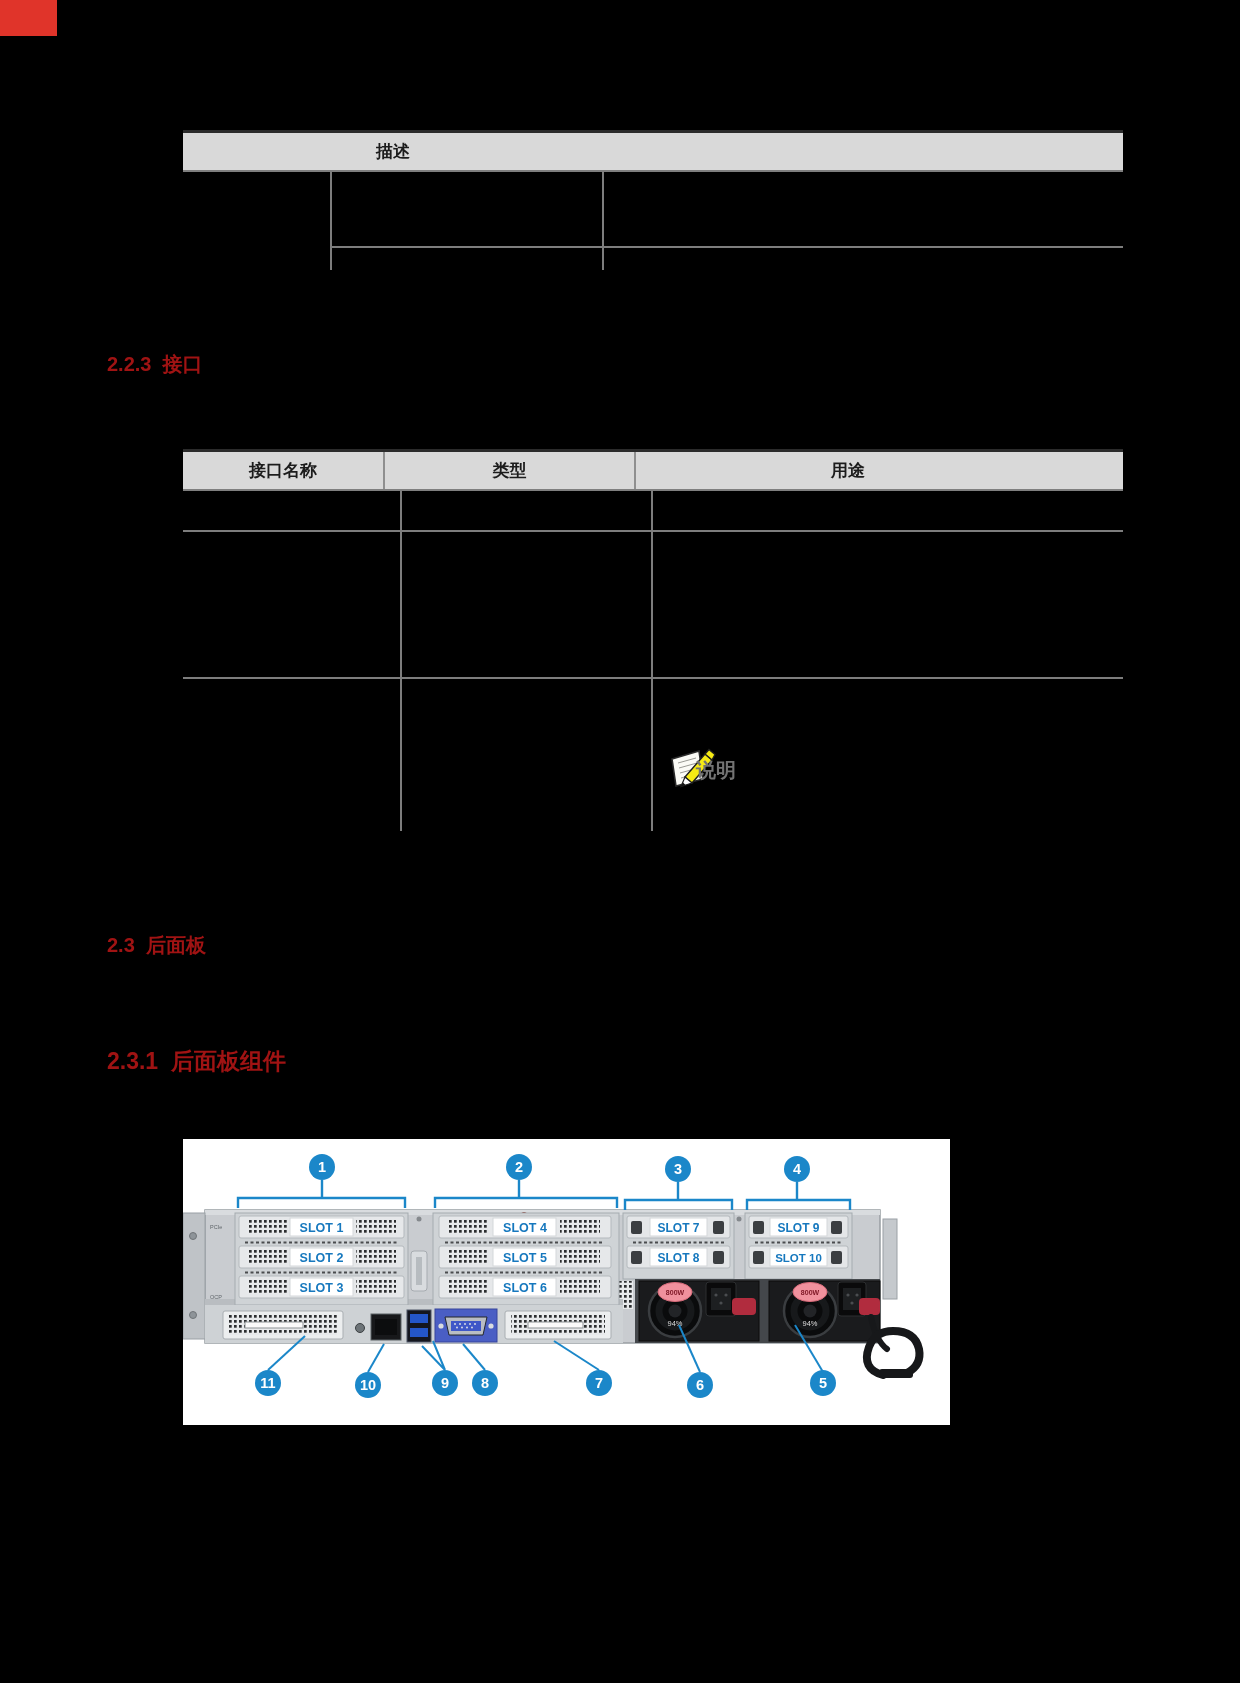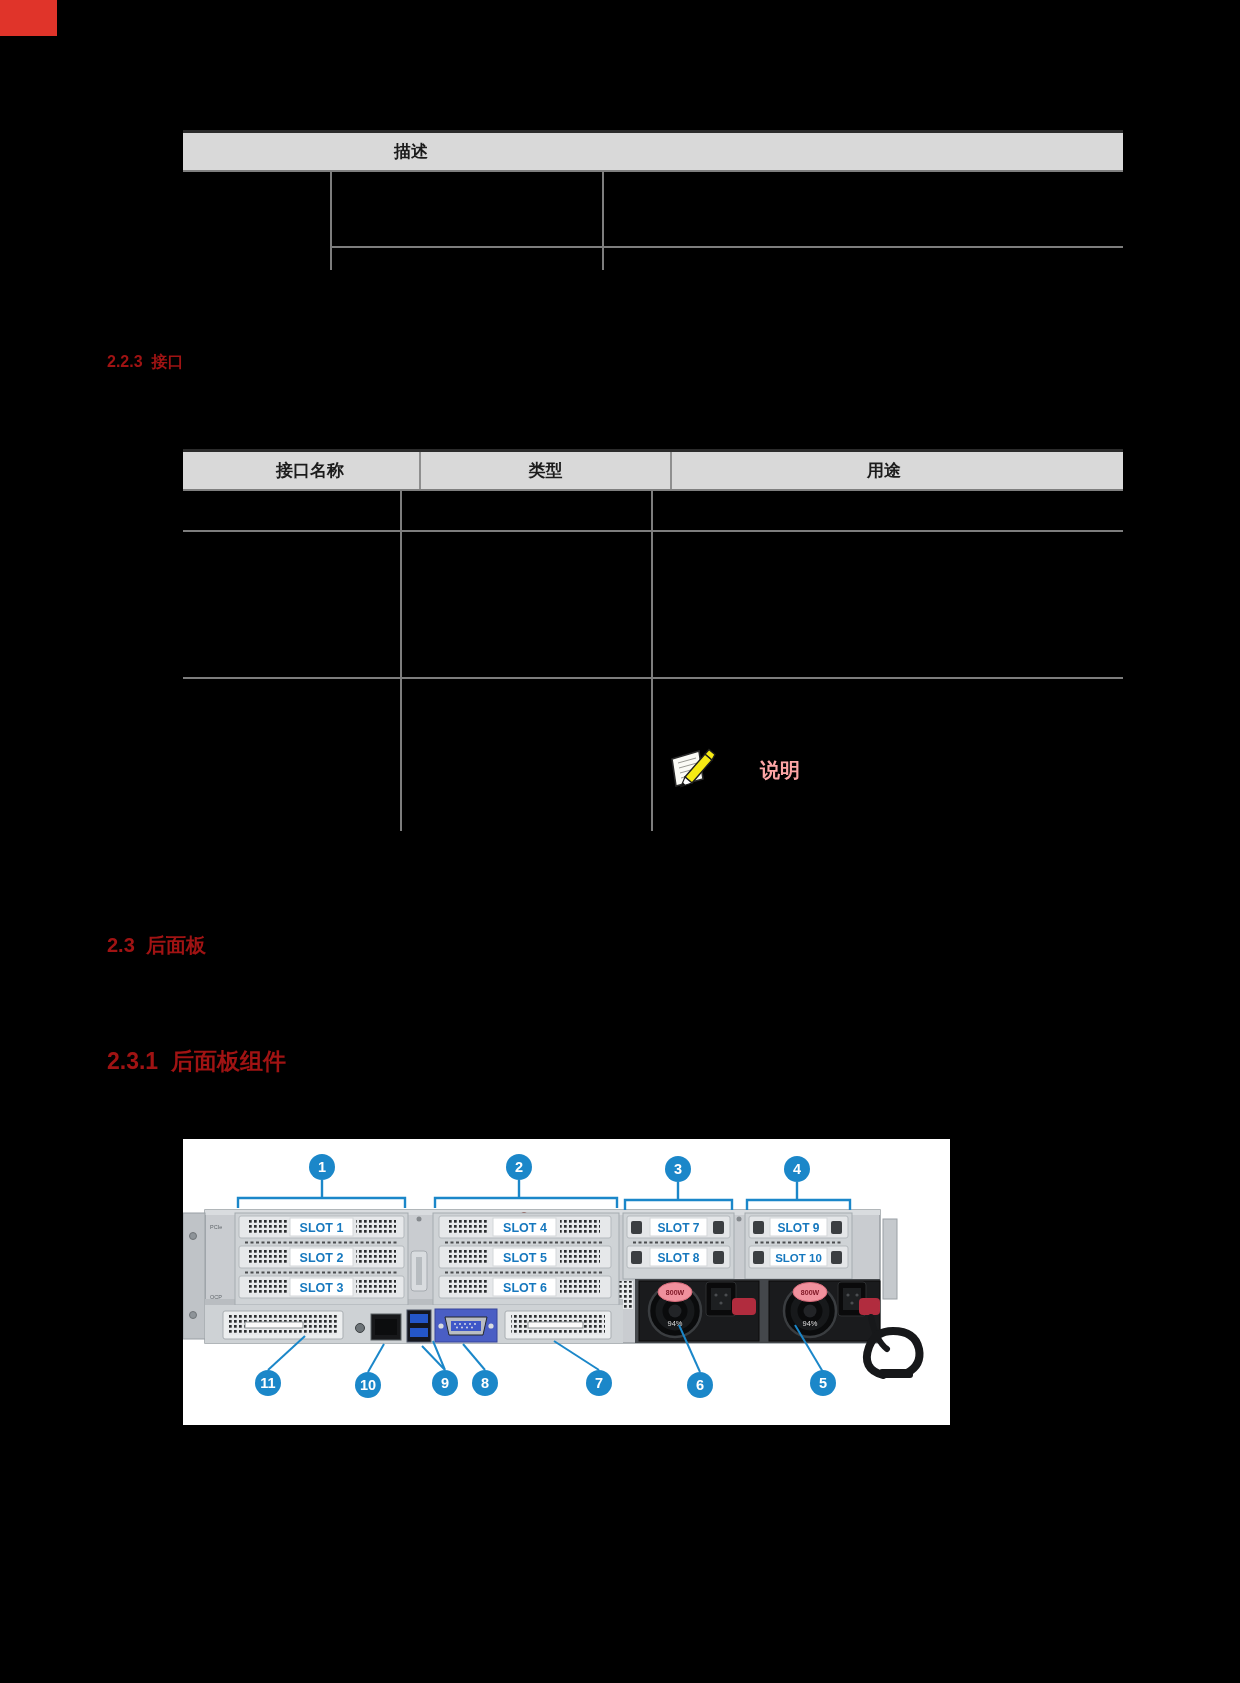--- a/index.html
+++ b/index.html
@@ -3,37 +3,37 @@
 <meta charset="utf-8">
 <style>
   html,body { margin:0; padding:0; background:#000; }
   .page {
     position:relative; width:1240px; height:1683px; background:#000;
     font-family:"Liberation Sans", sans-serif; overflow:hidden;
   }
   .corner-mark { position:absolute; left:0; top:0; width:57px; height:36px; background:#e0342a; }
 
   
-  .thead { position:absolute; display:flex; background:#d9d9d9; border-top:3px solid #2b2b2b; border-bottom:2px solid #7f7f7f; box-sizing:border-box;padding-left:18px; }
+  .thead { position:absolute; display:flex; background:#d9d9d9; border-top:3px solid #2b2b2b; border-bottom:2px solid #7f7f7f; box-sizing:border-box; }
   .thead .cell {
     display:flex; align-items:center; justify-content:center;
     height:100%; font-size:17px; font-weight:700; color:#1c1c1c;
     border-left:2px solid #8f8f8f; box-sizing:border-box;
   }
   .thead .cell:first-child { border-left:none; }
 
   .vline, .hline { position:absolute; background:#7d7d7d; }
 
   .heading { position:absolute; font-weight:700; color:#a01313; white-space:pre; line-height:1.15; }
-  .h-small { font-size:16px; }
+  .h-small { font-size:20px; }
   .h-mid   { font-size:23px; }
   .h-big   { font-size:20px;margin-top:14px; }
 
   .note-icon { position:absolute; left:668px; top:742px; width:50px; height:46px; }
-  .note-label { position:absolute; left:760px; top:757px; font-size:20px; font-weight:700; color:#fca5a5; }
+  .note-label { position:absolute; left:696px; top:757px; font-size:20px; font-weight:700; color:#737373; }
 
   .figure { position:absolute; left:183px; top:1139px; width:767px; height:286px; background:#ffffff; }
   svg text { font-family:"Liberation Sans", sans-serif; }
 </style>
 </head>
 <body>
 
 <div class="page">
 
   <div class="corner-mark"></div>
@@ -42,21 +42,21 @@
     <div class="cell" style="width:420px;">描述</div>
   </div>
 
   <div class="vline" style="left:330px; top:172px; width:2px; height:98px;"></div>
   <div class="vline" style="left:602px; top:172px; width:2px; height:98px;"></div>
   <div class="hline" style="left:330px; top:246px; width:793px; height:2px;"></div>
 
   <div class="heading h-small" style="left:107px; top:353px;">2.2.3  接口</div>
 
   <div class="thead" style="left:183px; top:449px; width:940px; height:42px;">
-    <div class="cell" style="width:218px;">接口名称</div>
+    <div class="cell" style="width:200px;">接口名称</div>
     <div class="cell" style="width:251px;">类型</div>
     <div class="cell" style="width:426px;text-align:right;">用途</div>
   </div>
 
   <div class="vline" style="left:400px; top:491px; width:2px; height:340px;"></div>
   <div class="vline" style="left:651px; top:491px; width:2px; height:340px;"></div>
   <div class="hline" style="left:183px; top:530px; width:940px; height:2px;"></div>
   <div class="hline" style="left:183px; top:677px; width:940px; height:2px;"></div>
 
   <svg class="note-icon" viewBox="0 0 50 46">

